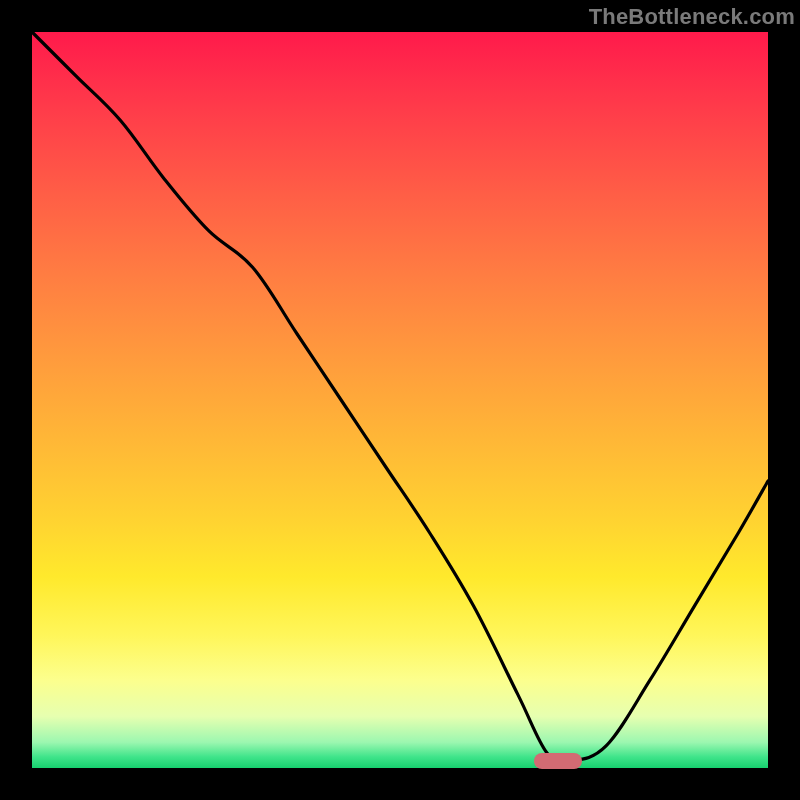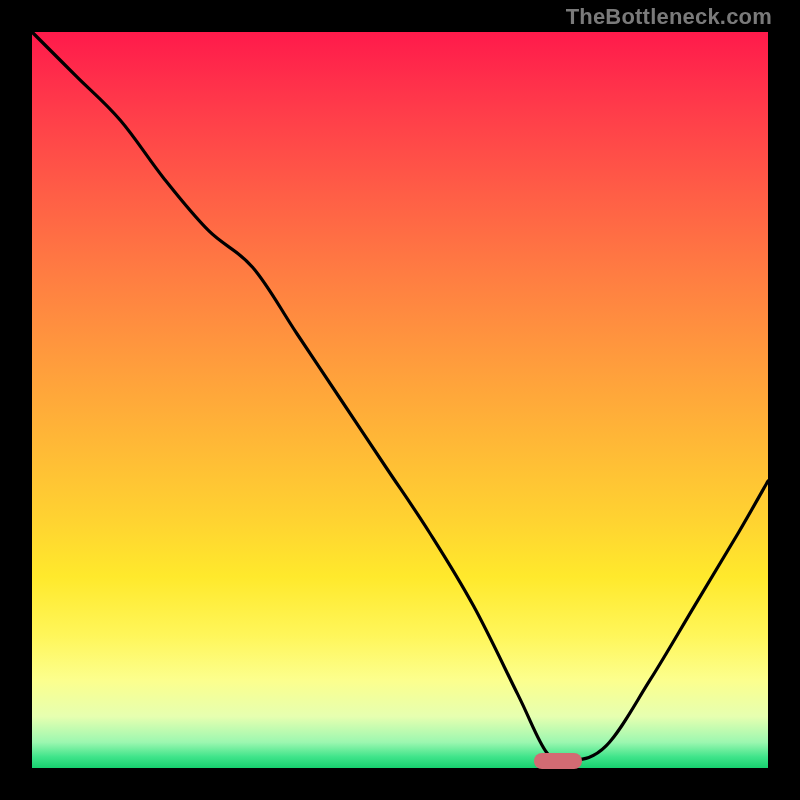--- a/index.html
+++ b/index.html
@@ -13,21 +13,21 @@
   }
   .frame {
     position: relative;
     width: 800px;
     height: 800px;
     background: #000;
   }
   .attribution {
     position: absolute;
     top: 4px;
-    right: 28px;
+    right: 5px;
     color: #7a7a7a;
     font-size: 22px;
     font-weight: 600;
     letter-spacing: 0.2px;
   }
   .plot-area {
     position: absolute;
     left: 32px;
     top: 32px;
     width: 736px;

